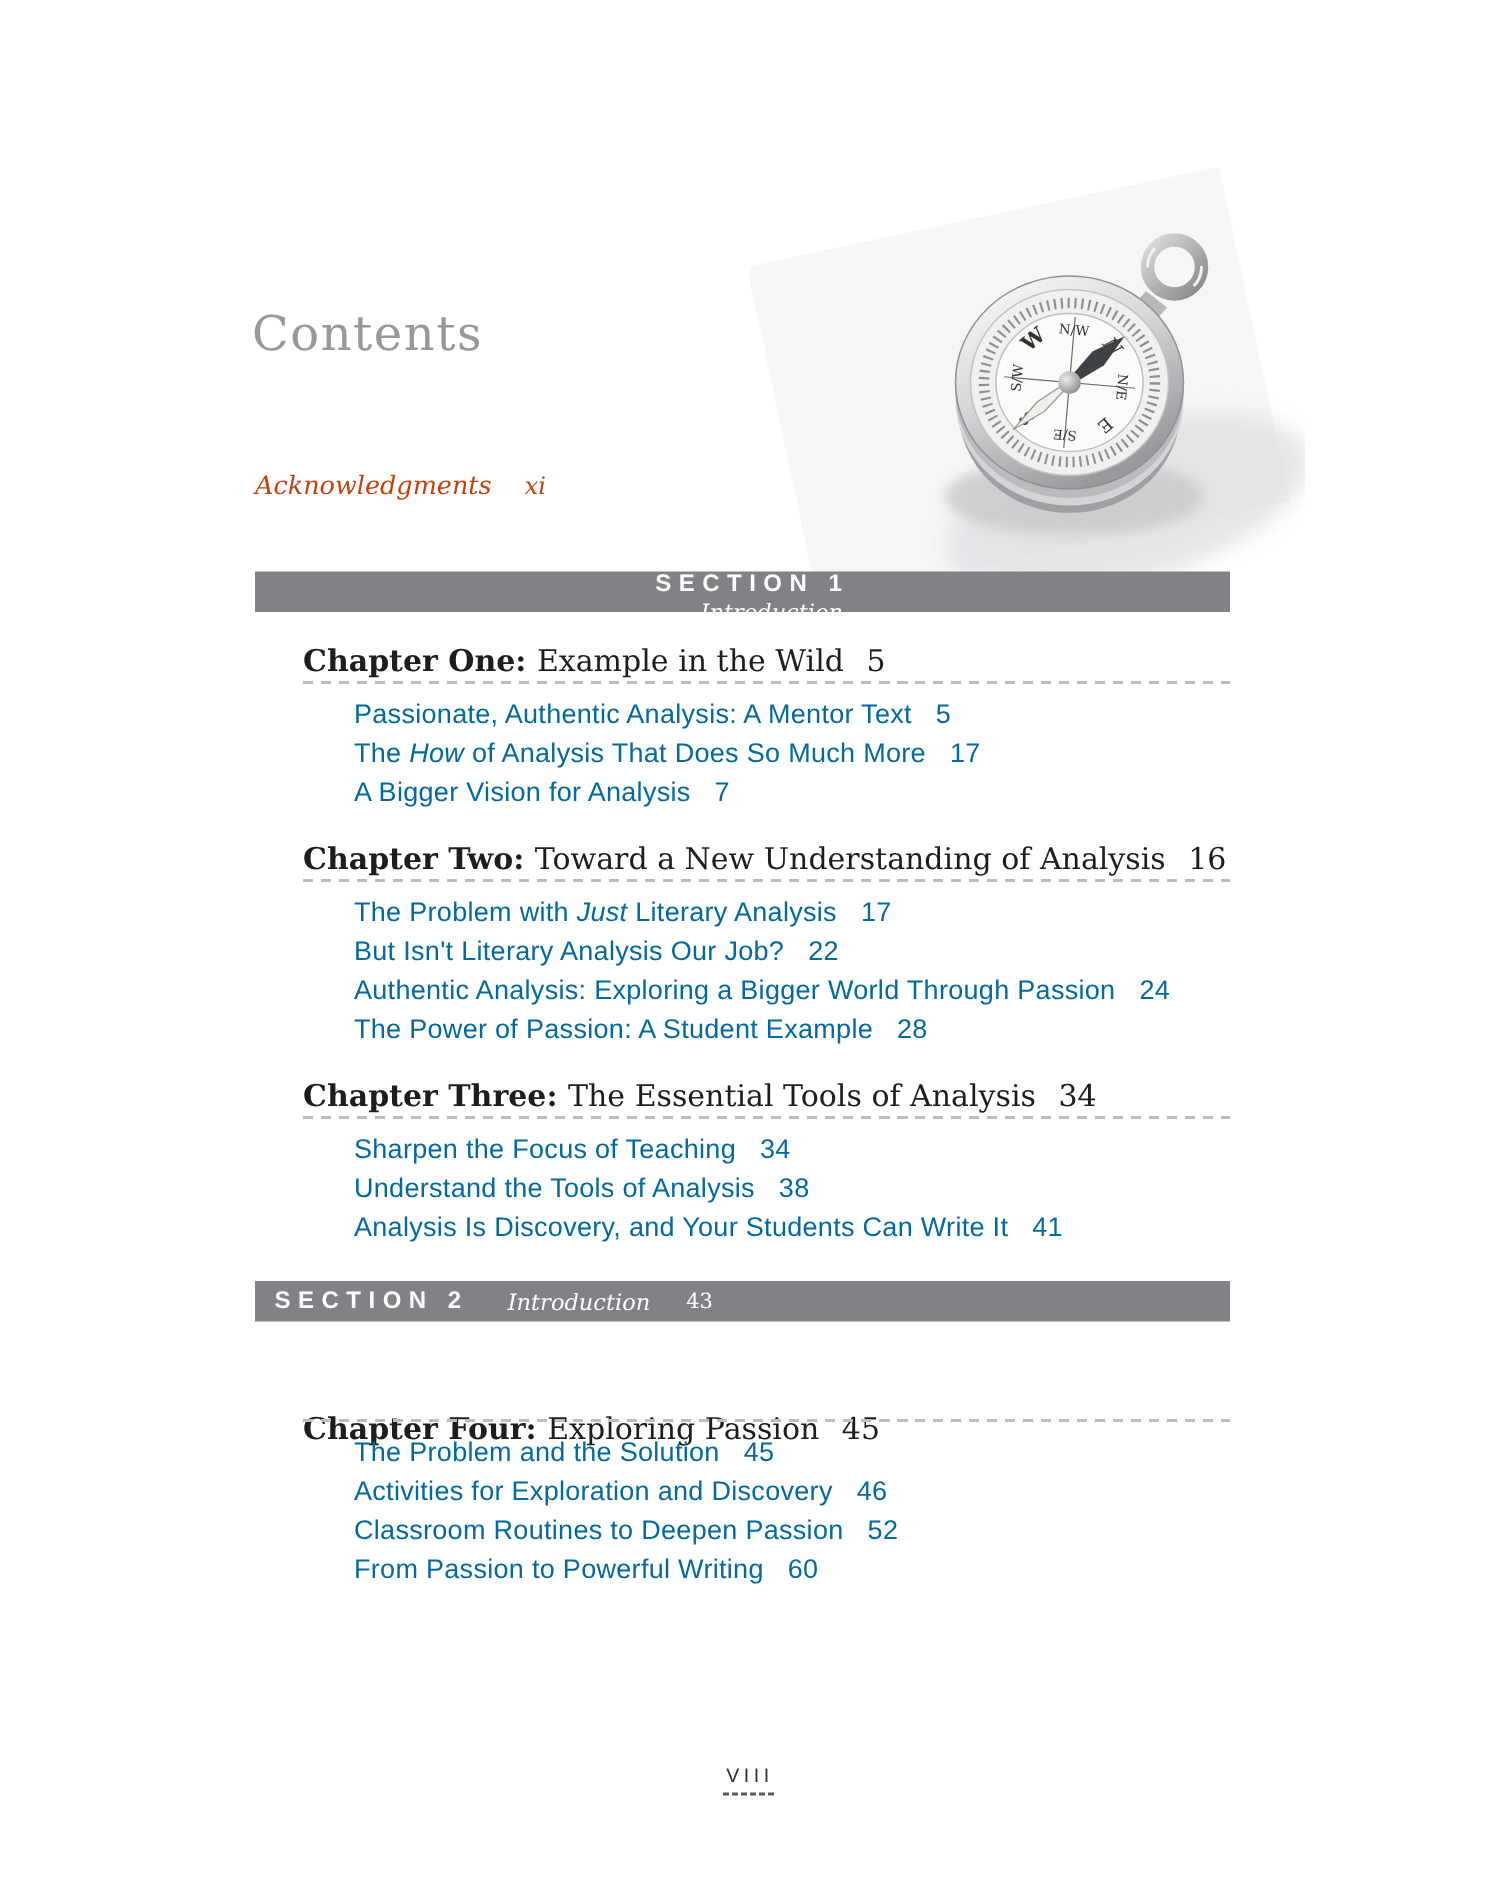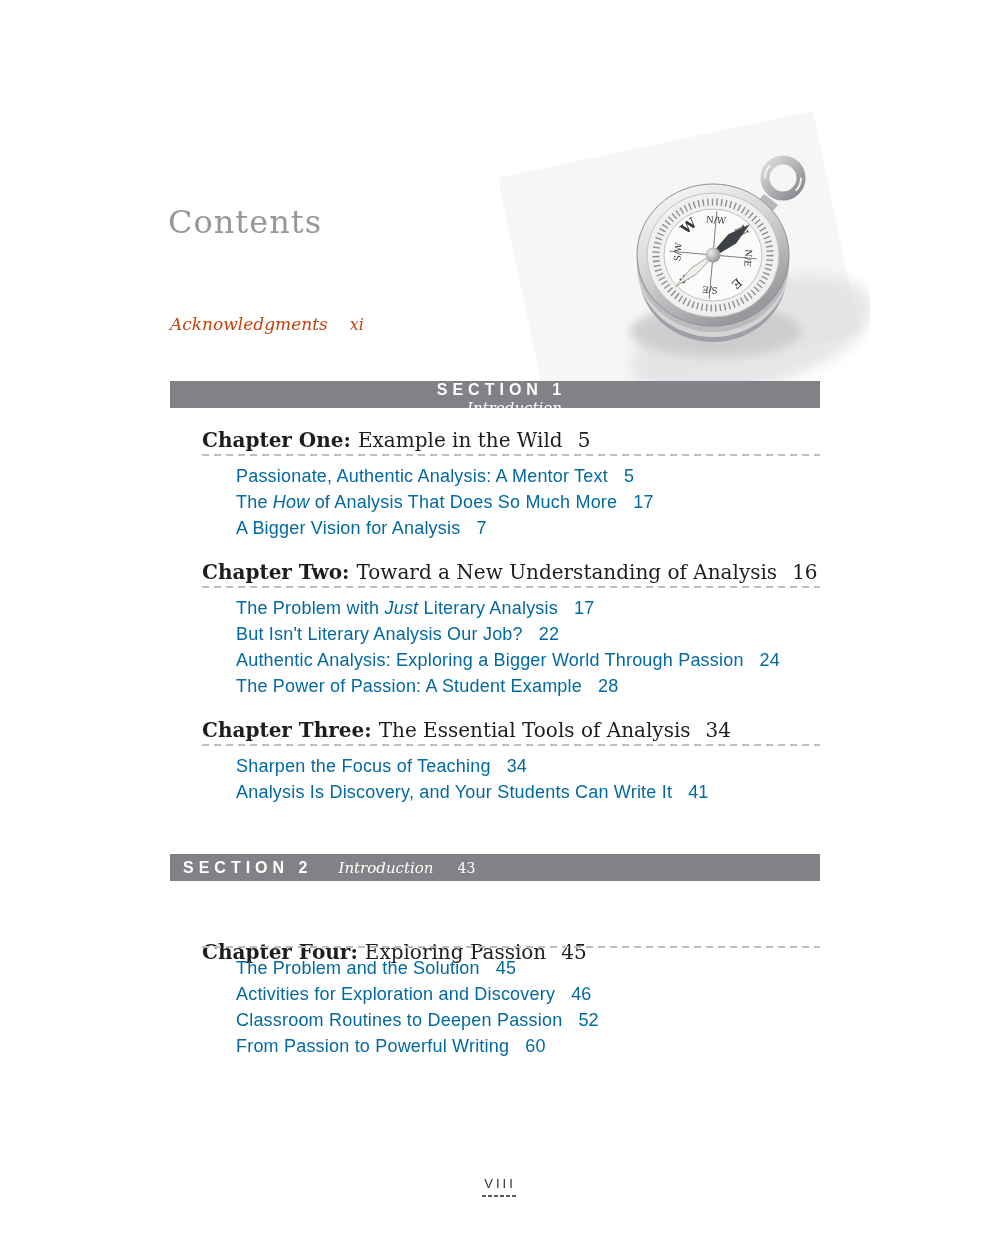--- a/index.html
+++ b/index.html
@@ -151,20 +151,21 @@
     <div class="row"><span>Authentic Analysis: Exploring a Bigger World Through Passion</span><em></em><span></span><span class="pg">24</span></div>
     <div class="row"><span>The Power of Passion: A Student Example</span><em></em><span></span><span class="pg">28</span></div>
   </div>
 
   <div class="chapter-head ch3">
     <span class="cl">Chapter Three:</span><span class="ct">The Essential Tools of Analysis</span><span class="pg">34</span>
   </div>
   <div class="dashes dl3"></div>
   <div class="items il3">
     <div class="row"><span>Sharpen the Focus of Teaching</span><em></em><span></span><span class="pg">34</span></div>
+    <div class="row"><span>Understand the Tools of Analysis</span><em></em><span></span><span class="pg">38</span></div>
     <div class="row"><span>Analysis Is Discovery, and Your Students Can Write It</span><em></em><span></span><span class="pg">41</span></div>
   </div>
 
   <div class="section-bar s2">
     <span class="lbl">SECTION 2</span>
     <span class="sub">Introduction</span>
     <span class="pg">43</span>
   </div>
 
   <div class="chapter-head ch4">

